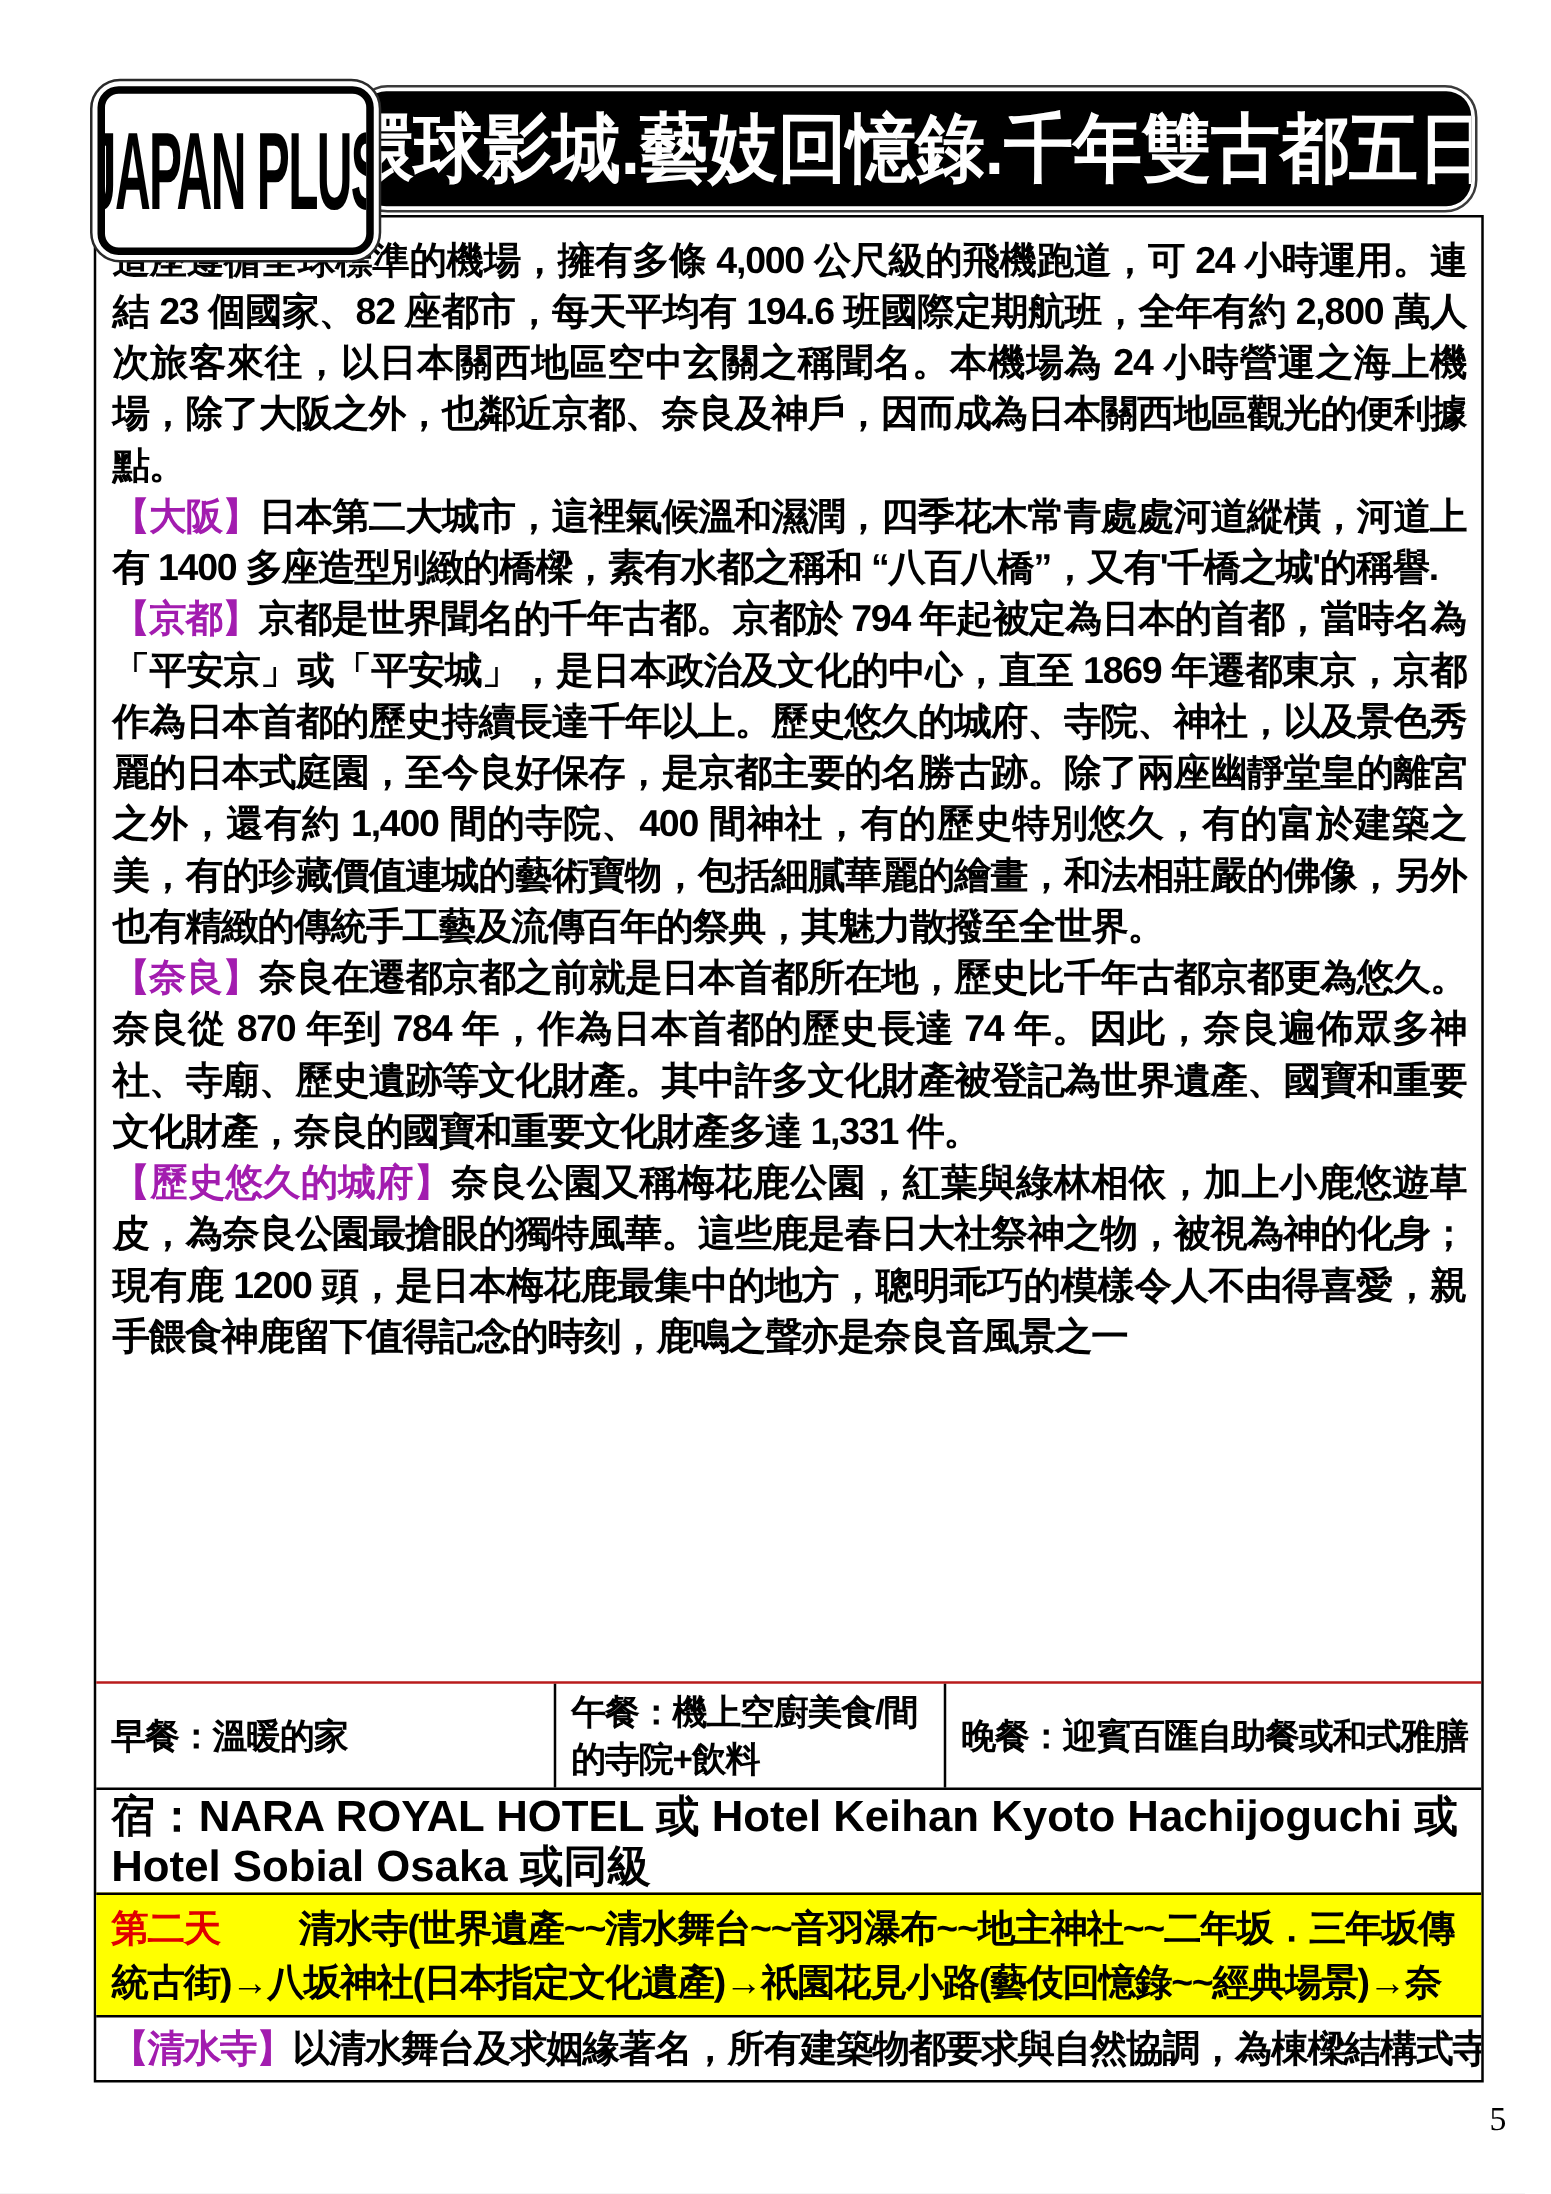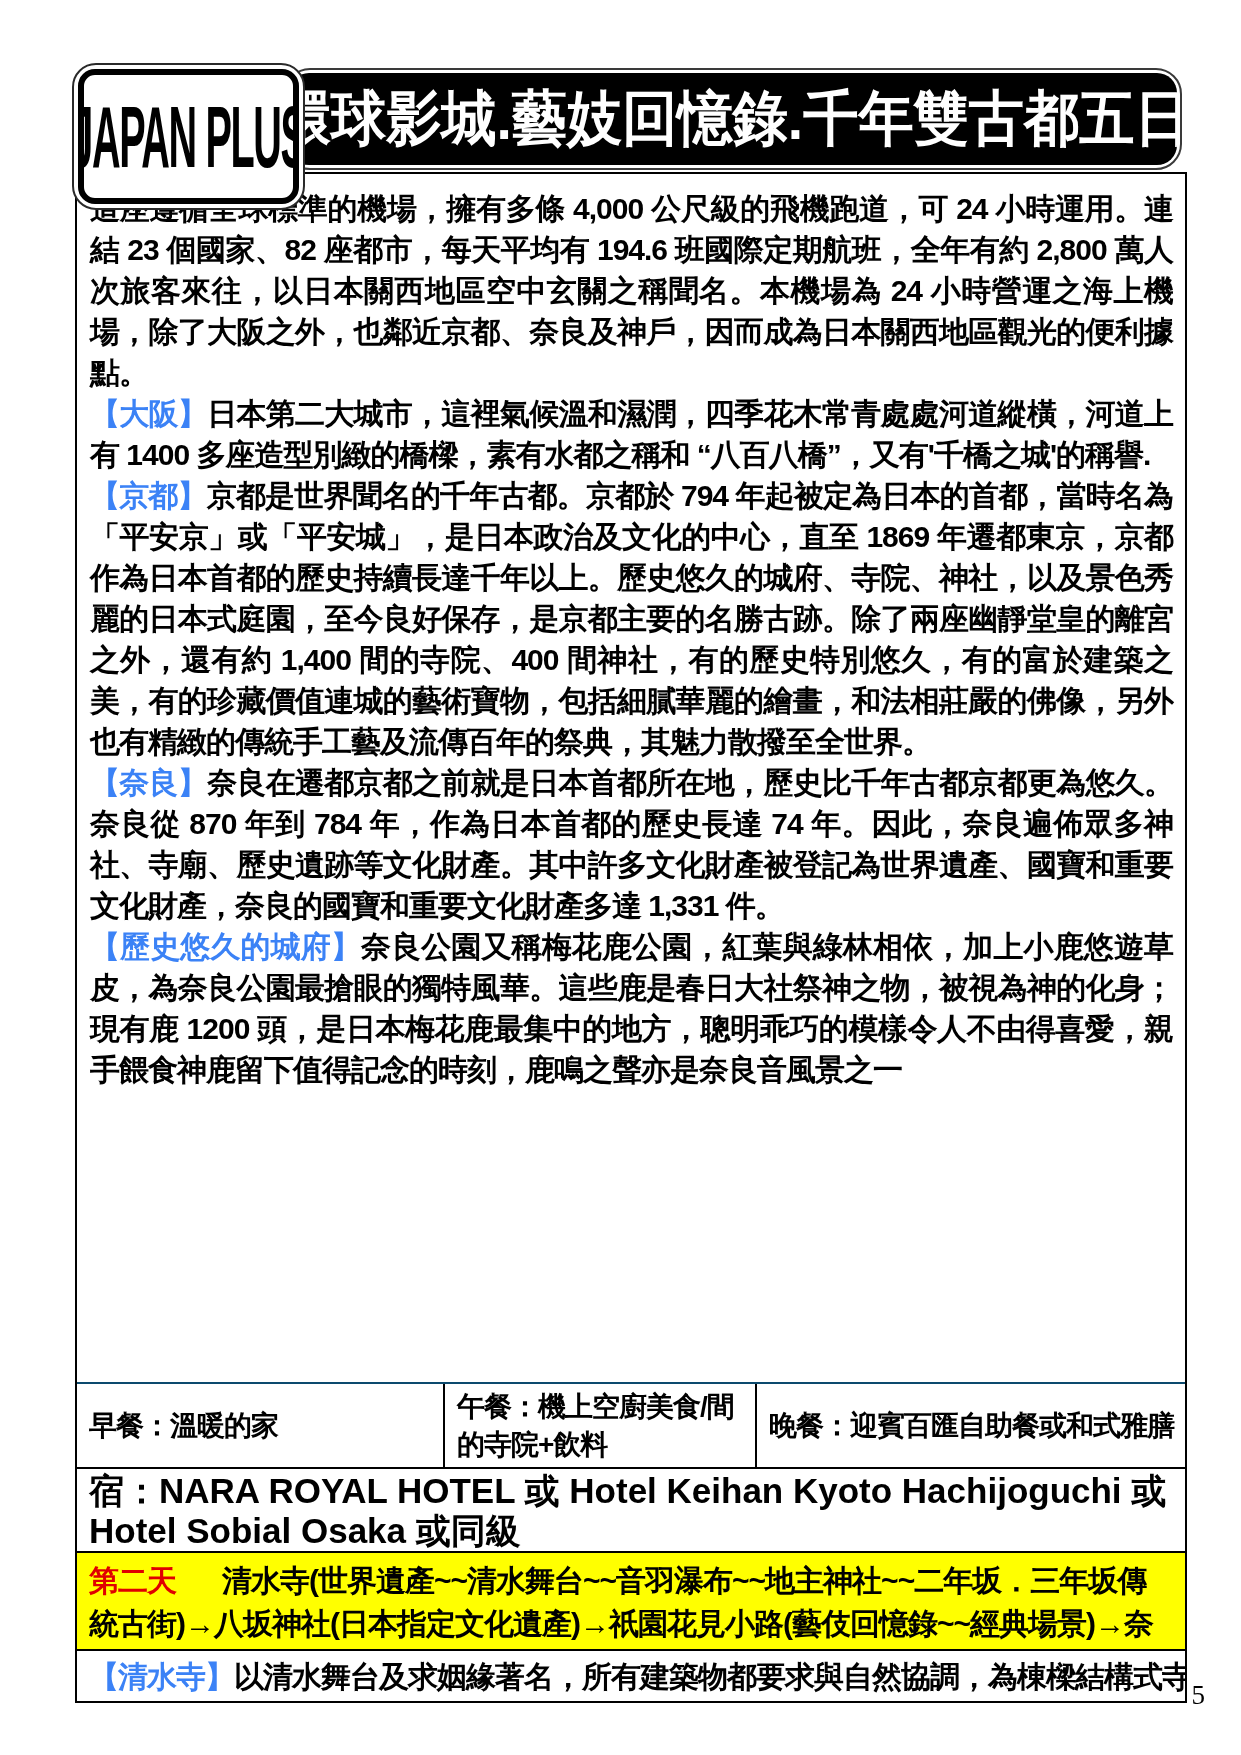--- a/index.html
+++ b/index.html
@@ -42,43 +42,43 @@
   .doc-table {
     position:absolute; left:75px; top:172px; width:1112px;
     border:2px solid #000; box-sizing:border-box; background:#fff; z-index:0;
   }
   .desc-cell {
     box-sizing:border-box; height:1171px; overflow:hidden;
     padding:14px 12px 0 13px;
     font-size:30px; line-height:41px; letter-spacing:-1px; text-align:justify;
   }
   .desc-cell p { margin:0; }
-  .tag { color:#3b82f6; }
+  .tag { color:#a21caf; }
 
-  .meals-row { display:flex; border-top:2px solid #0c4a6e; height:83px;margin-top:37px; }
+  .meals-row { display:flex; border-top:2px solid #b91c1c; height:83px; }
   .meal-cell {
     box-sizing:border-box; font-size:28px; line-height:38px;
     display:flex; align-items:center; padding:3px 10px 3px 12px; overflow:hidden;
     letter-spacing:-1px;
   }
   .meal-breakfast { width:366px; }
   .meal-lunch { width:314px; border-left:2px solid #000; border-right:2px solid #000; }
   .meal-dinner { flex:1; }
 
   .hotel-cell {
     box-sizing:border-box; border-top:2px solid #000; height:84px; overflow:hidden;
     padding:2px 12px; font-size:35px; line-height:40px; letter-spacing:0px;
   }
 
   .day2-cell {
     box-sizing:border-box; border-top:2px solid #000; height:98px; overflow:hidden;
     background:#ffff00; padding:6px 12px; font-size:30px; line-height:43px;
     letter-spacing:-1px;
   }
-  .day-label { color:#e00000; margin-right:46px; }
+  .day-label { color:#e00000; margin-right:63px; }
 
   .kiyomizu-cell {
     box-sizing:border-box; border-top:2px solid #000; height:52px; overflow:hidden;
     padding:5px 12px; font-size:30px; line-height:42px; letter-spacing:-1px;
     white-space:nowrap;
   }
 
   .page-number {
     position:absolute; top:1680px; right:36px;
     font-family:"Liberation Serif", serif; font-weight:normal; font-size:27px;

